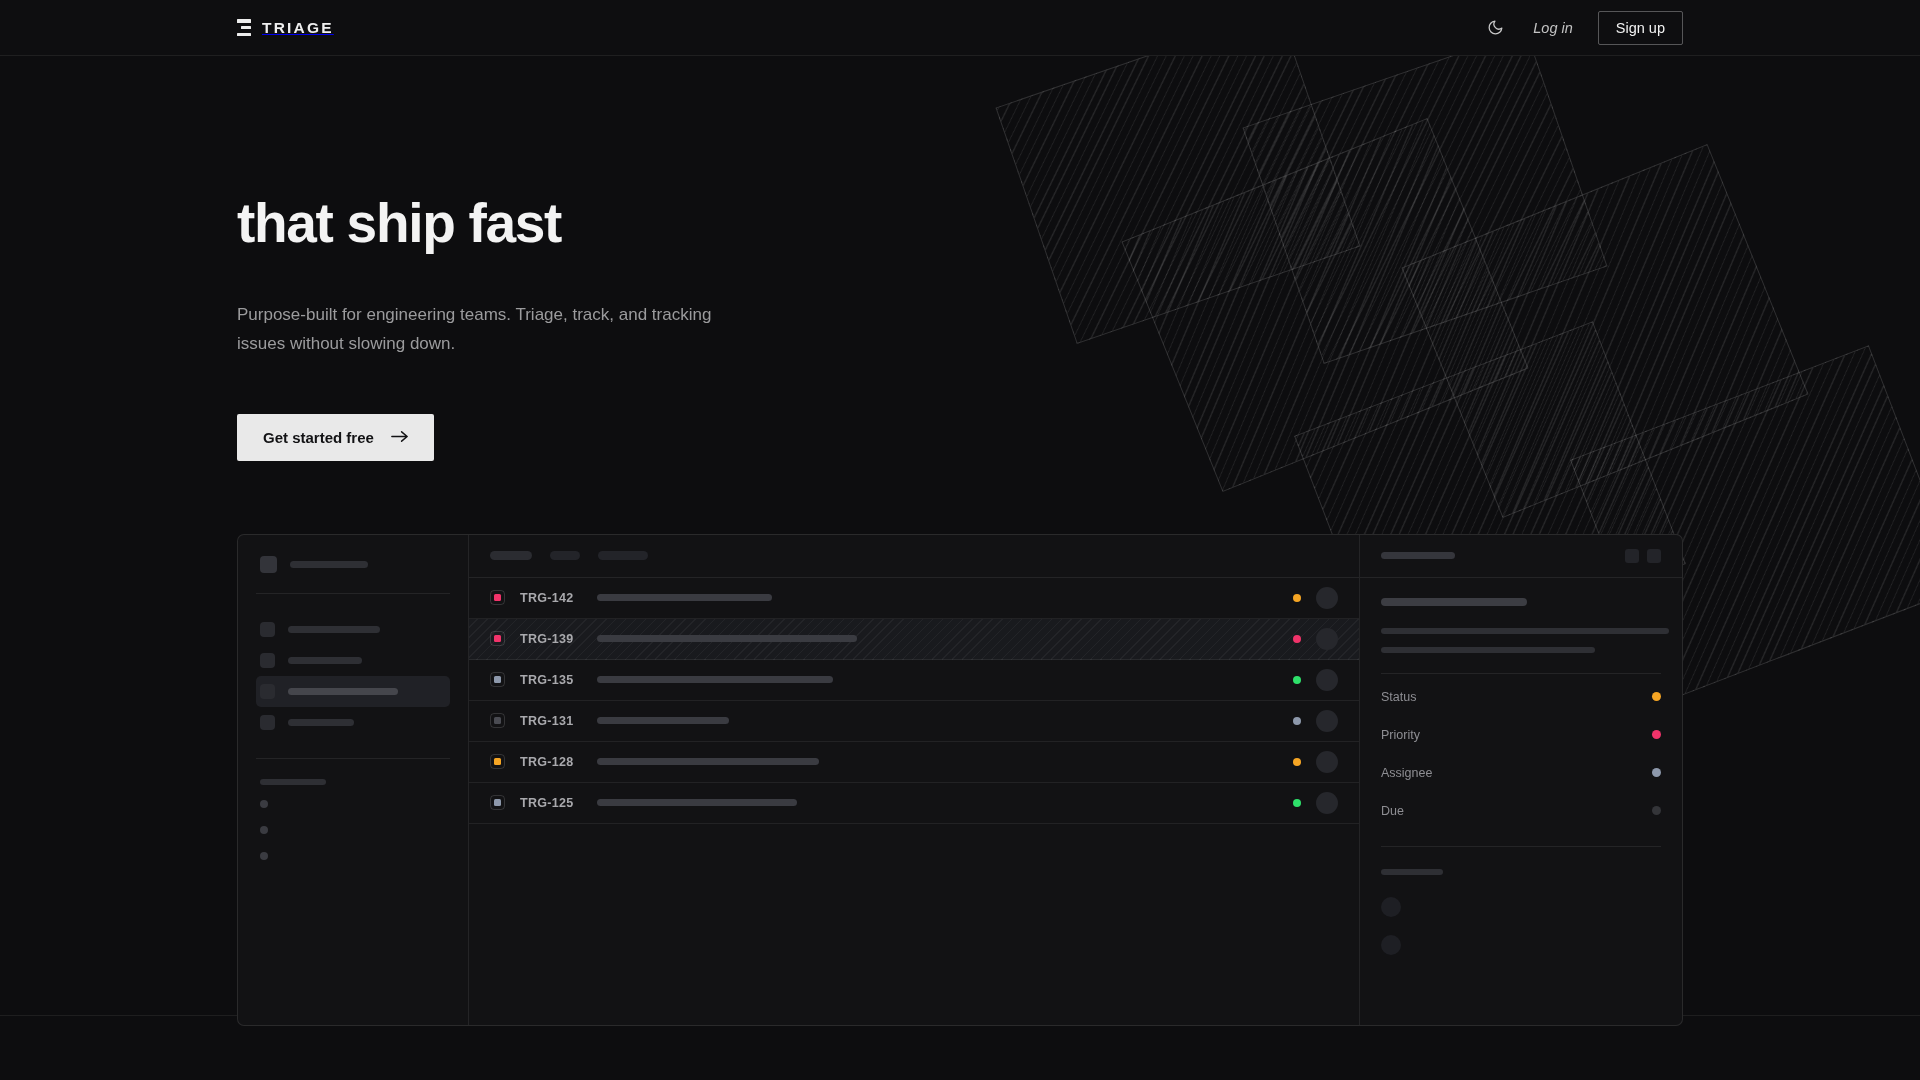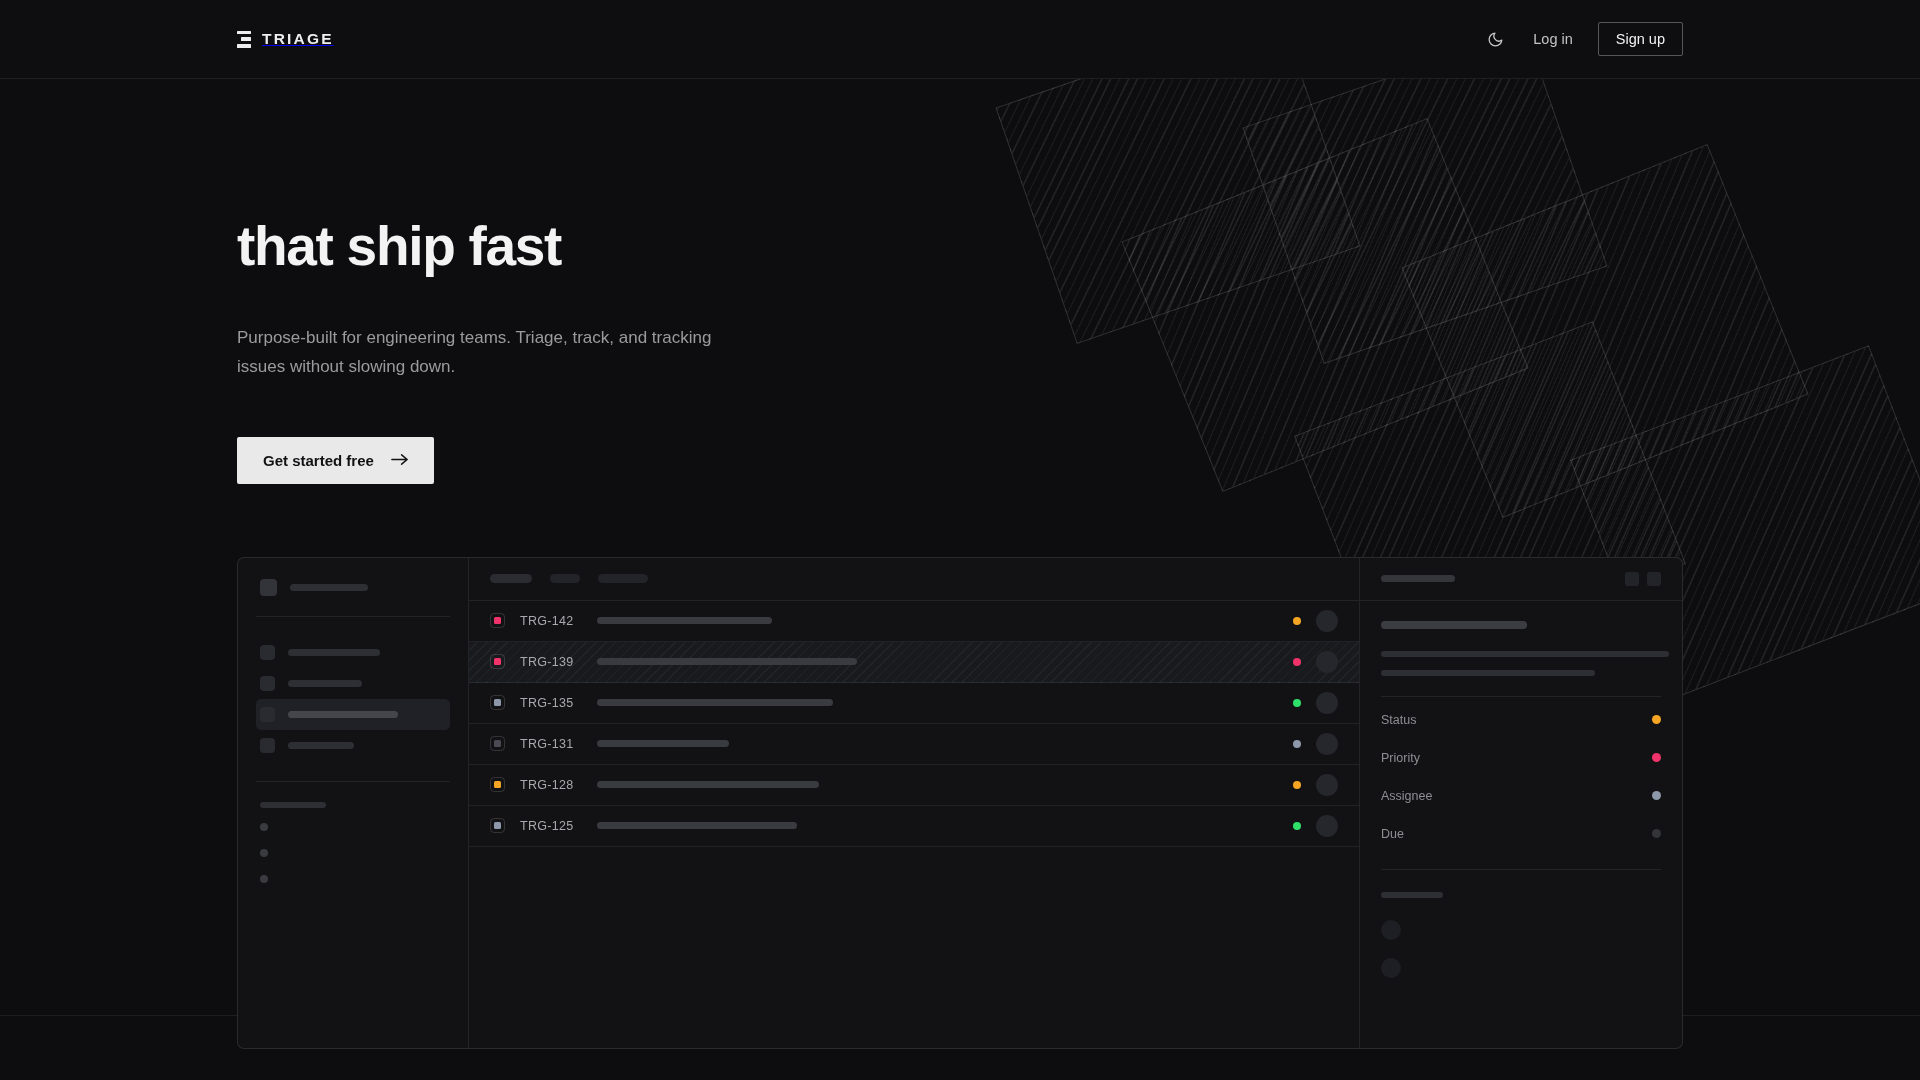--- a/index.html
+++ b/index.html
@@ -28,36 +28,36 @@
   .deco.d1{width:300px;height:250px;left:1028px;top:52px;transform:rotate(-19deg);}
   .deco.d2{width:300px;height:250px;left:1275px;top:72px;transform:rotate(-19deg);}
   .deco.d3{width:330px;height:270px;left:1160px;top:170px;transform:rotate(-22deg);}
   .deco.d4{width:330px;height:270px;left:1440px;top:196px;transform:rotate(-22deg);}
   .deco.d5{width:320px;height:260px;left:1330px;top:370px;transform:rotate(-21deg);}
   .deco.d6{width:320px;height:260px;left:1606px;top:394px;transform:rotate(-21deg);}
 
   
   .nav{
     position:relative;z-index:5;
-    height:79px;width:100%;
+    height:56px;width:100%;
     display:flex;
     border-bottom:1px solid rgba(255,255,255,0.07);
     background:#0e0e10;
   }
   .nav-inner{width:1920px;padding:0 237px;display:flex;align-items:center;width:100%;}
   .brand{display:flex;align-items:center;gap:11px;}
   .brand-mark{width:14px;height:17px;display:flex;flex-direction:column;justify-content:space-between;}
   .brand-mark i{display:block;height:3.5px;background:#ededed;border-radius:.5px;}
   .brand-mark i:nth-child(1){width:14px;}
   .brand-mark i:nth-child(2){width:10px;margin-left:4px;}
   .brand-mark i:nth-child(3){width:14px;}
   .brand-name{font-size:15.5px;font-weight:700;letter-spacing:2.2px;color:#efefef;}
   .nav-right{margin-left:auto;display:flex;align-items:center;gap:25px;}
   .icon-btn{width:26px;height:26px;display:flex;align-items:center;justify-content:center;color:#c9c9c9;cursor:pointer;}
-  .nav-link{font-size:14.5px;color:#c3c3c3;cursor:pointer;text-decoration:none;}
+  .nav-link{font-size:14.5px;color:#c3c3c3;cursor:pointer;text-decoration:none;font-style:italic;}
   .btn-outline{
     border:1px solid rgba(255,255,255,0.30);
     padding:8px 17px;font-size:14.5px;color:#f2f2f2;
     background:transparent;cursor:pointer;border-radius:2px;
     font-family:"Liberation Sans", sans-serif;
   }
 
   
   .hero{position:relative;z-index:4;padding:0 237px;}
   .hero h1{
@@ -94,21 +94,21 @@
   .hr{height:1px;background:rgba(255,255,255,0.08);margin:20px 0;}
   .mk-nav-item{display:flex;align-items:center;gap:13px;padding:8px 4px;border-radius:5px;cursor:pointer;}
   .mk-nav-item.active{background:#202126;}
   .mk-dot-row{display:flex;align-items:center;padding:9px 4px;}
   .mdot{width:8px;height:8px;border-radius:50%;background:#3a3b41;}
 
   
   .mk-list{flex:1;display:flex;flex-direction:column;min-width:0;}
   .mk-toolbar{height:43px;border-bottom:1px solid rgba(255,255,255,0.08);display:flex;align-items:center;gap:18px;padding:0 21px;}
   .pill{height:9px;border-radius:5px;background:#232429;}
-  .mk-rows{display:flex;flex-direction:column;}
+  .mk-rows{display:flex;flex-direction:column;font-weight:bold;}
   .mk-row{
     height:41px;display:flex;align-items:center;gap:15px;padding:0 21px;
     border-bottom:1px solid rgba(255,255,255,0.07);position:relative;
   }
   .mk-row.hl{
     background-image:repeating-linear-gradient(
       -45deg,
       rgba(255,255,255,0.045) 0px,
       rgba(255,255,255,0.045) 1px,
       rgba(0,0,0,0) 1px,

